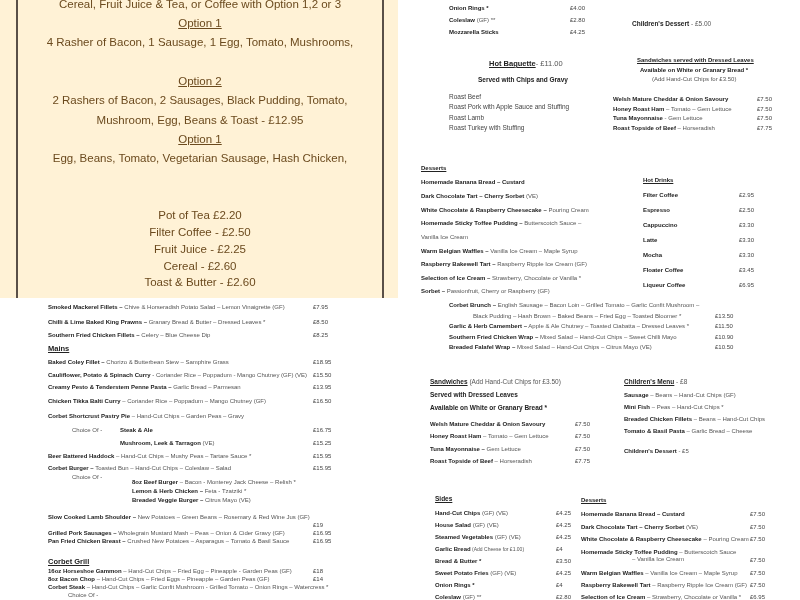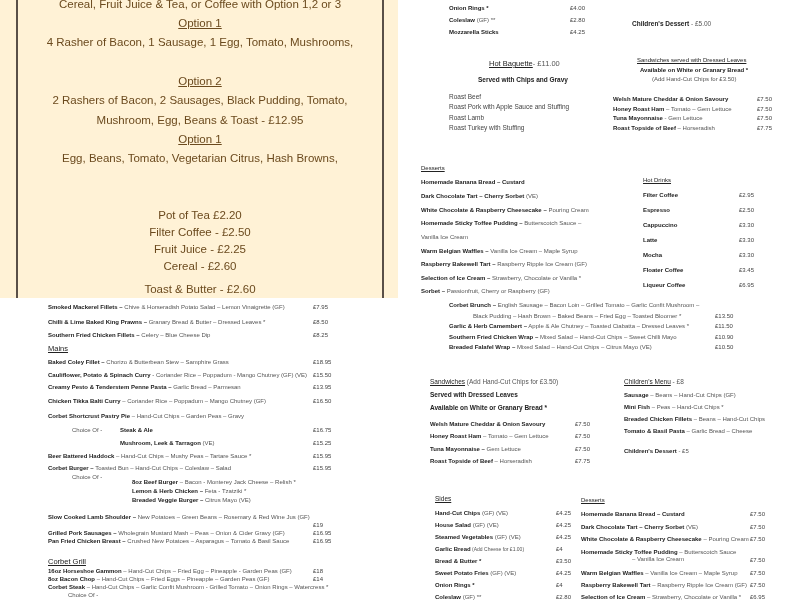--- a/index.html
+++ b/index.html
@@ -22,48 +22,48 @@
     white-space: nowrap;
   }
   .breakfast .opt { text-decoration: underline; }
 
   
   .abs { position: absolute; white-space: nowrap; font-size: 6px; line-height: 7px; color: #444; }
   .b { font-weight: bold; color: #222; }
   .desc { color: #555; }
   .price { position: absolute; white-space: nowrap; font-size: 6px; line-height: 7px; color: #444; }
 
-  .hdr { font-weight: normal; text-decoration: underline; color: #222; }
+  .hdr { font-weight: bold; text-decoration: underline; color: #222; }
   .big { font-size: 7.5px; line-height: 9px; }
   .med { font-size: 6.5px; line-height: 8px; }
 </style>
 </head>
 <body>
 
 <div class="breakfast">
   <div class="rule-l"></div>
   <div class="rule-r"></div>
 
   <div class="line" style="top:-2px">Cereal, Fruit Juice &amp; Tea, or Coffee with Option 1,2 or 3</div>
 
   <div class="line opt" style="top:17px">Option 1</div>
   <div class="line" style="top:36px">4 Rasher of Bacon, 1 Sausage, 1 Egg, Tomato, Mushrooms,</div>
 
   <div class="line opt" style="top:75px">Option 2</div>
   <div class="line" style="top:94px">2 Rashers of Bacon, 2 Sausages, Black Pudding, Tomato,</div>
   <div class="line" style="top:114px">Mushroom, Egg, Beans &amp; Toast - £12.95</div>
 
   <div class="line opt" style="top:133px">Option 1</div>
-  <div class="line" style="top:152px">Egg, Beans, Tomato, Vegetarian Citrus, Hash Browns,</div>
+  <div class="line" style="top:152px">Egg, Beans, Tomato, Vegetarian Sausage, Hash Chicken,</div>
 
   <div class="line" style="top:209px">Pot of Tea £2.20</div>
   <div class="line" style="top:226px">Filter Coffee - £2.50</div>
   <div class="line" style="top:243px">Fruit Juice - £2.25</div>
   <div class="line" style="top:260px">Cereal - £2.60</div>
-  <div class="line" style="top:283px">Toast &amp; Butter - £2.60</div>
+  <div class="line" style="top:276px">Toast &amp; Butter - £2.60</div>
 </div>
 
 <div>
   <div class="abs" style="left:449px;top:5px"><span class="b">Onion Rings *</span></div>
   <div class="price" style="left:570px;top:5px">£4.00</div>
   <div class="abs" style="left:449px;top:17px"><span class="b">Coleslaw</span> <span class="desc">(GF) **</span></div>
   <div class="price" style="left:570px;top:17px">£2.80</div>
   <div class="abs" style="left:449px;top:29px"><span class="b">Mozzarella Sticks</span></div>
   <div class="price" style="left:570px;top:29px">£4.25</div>
 </div>

